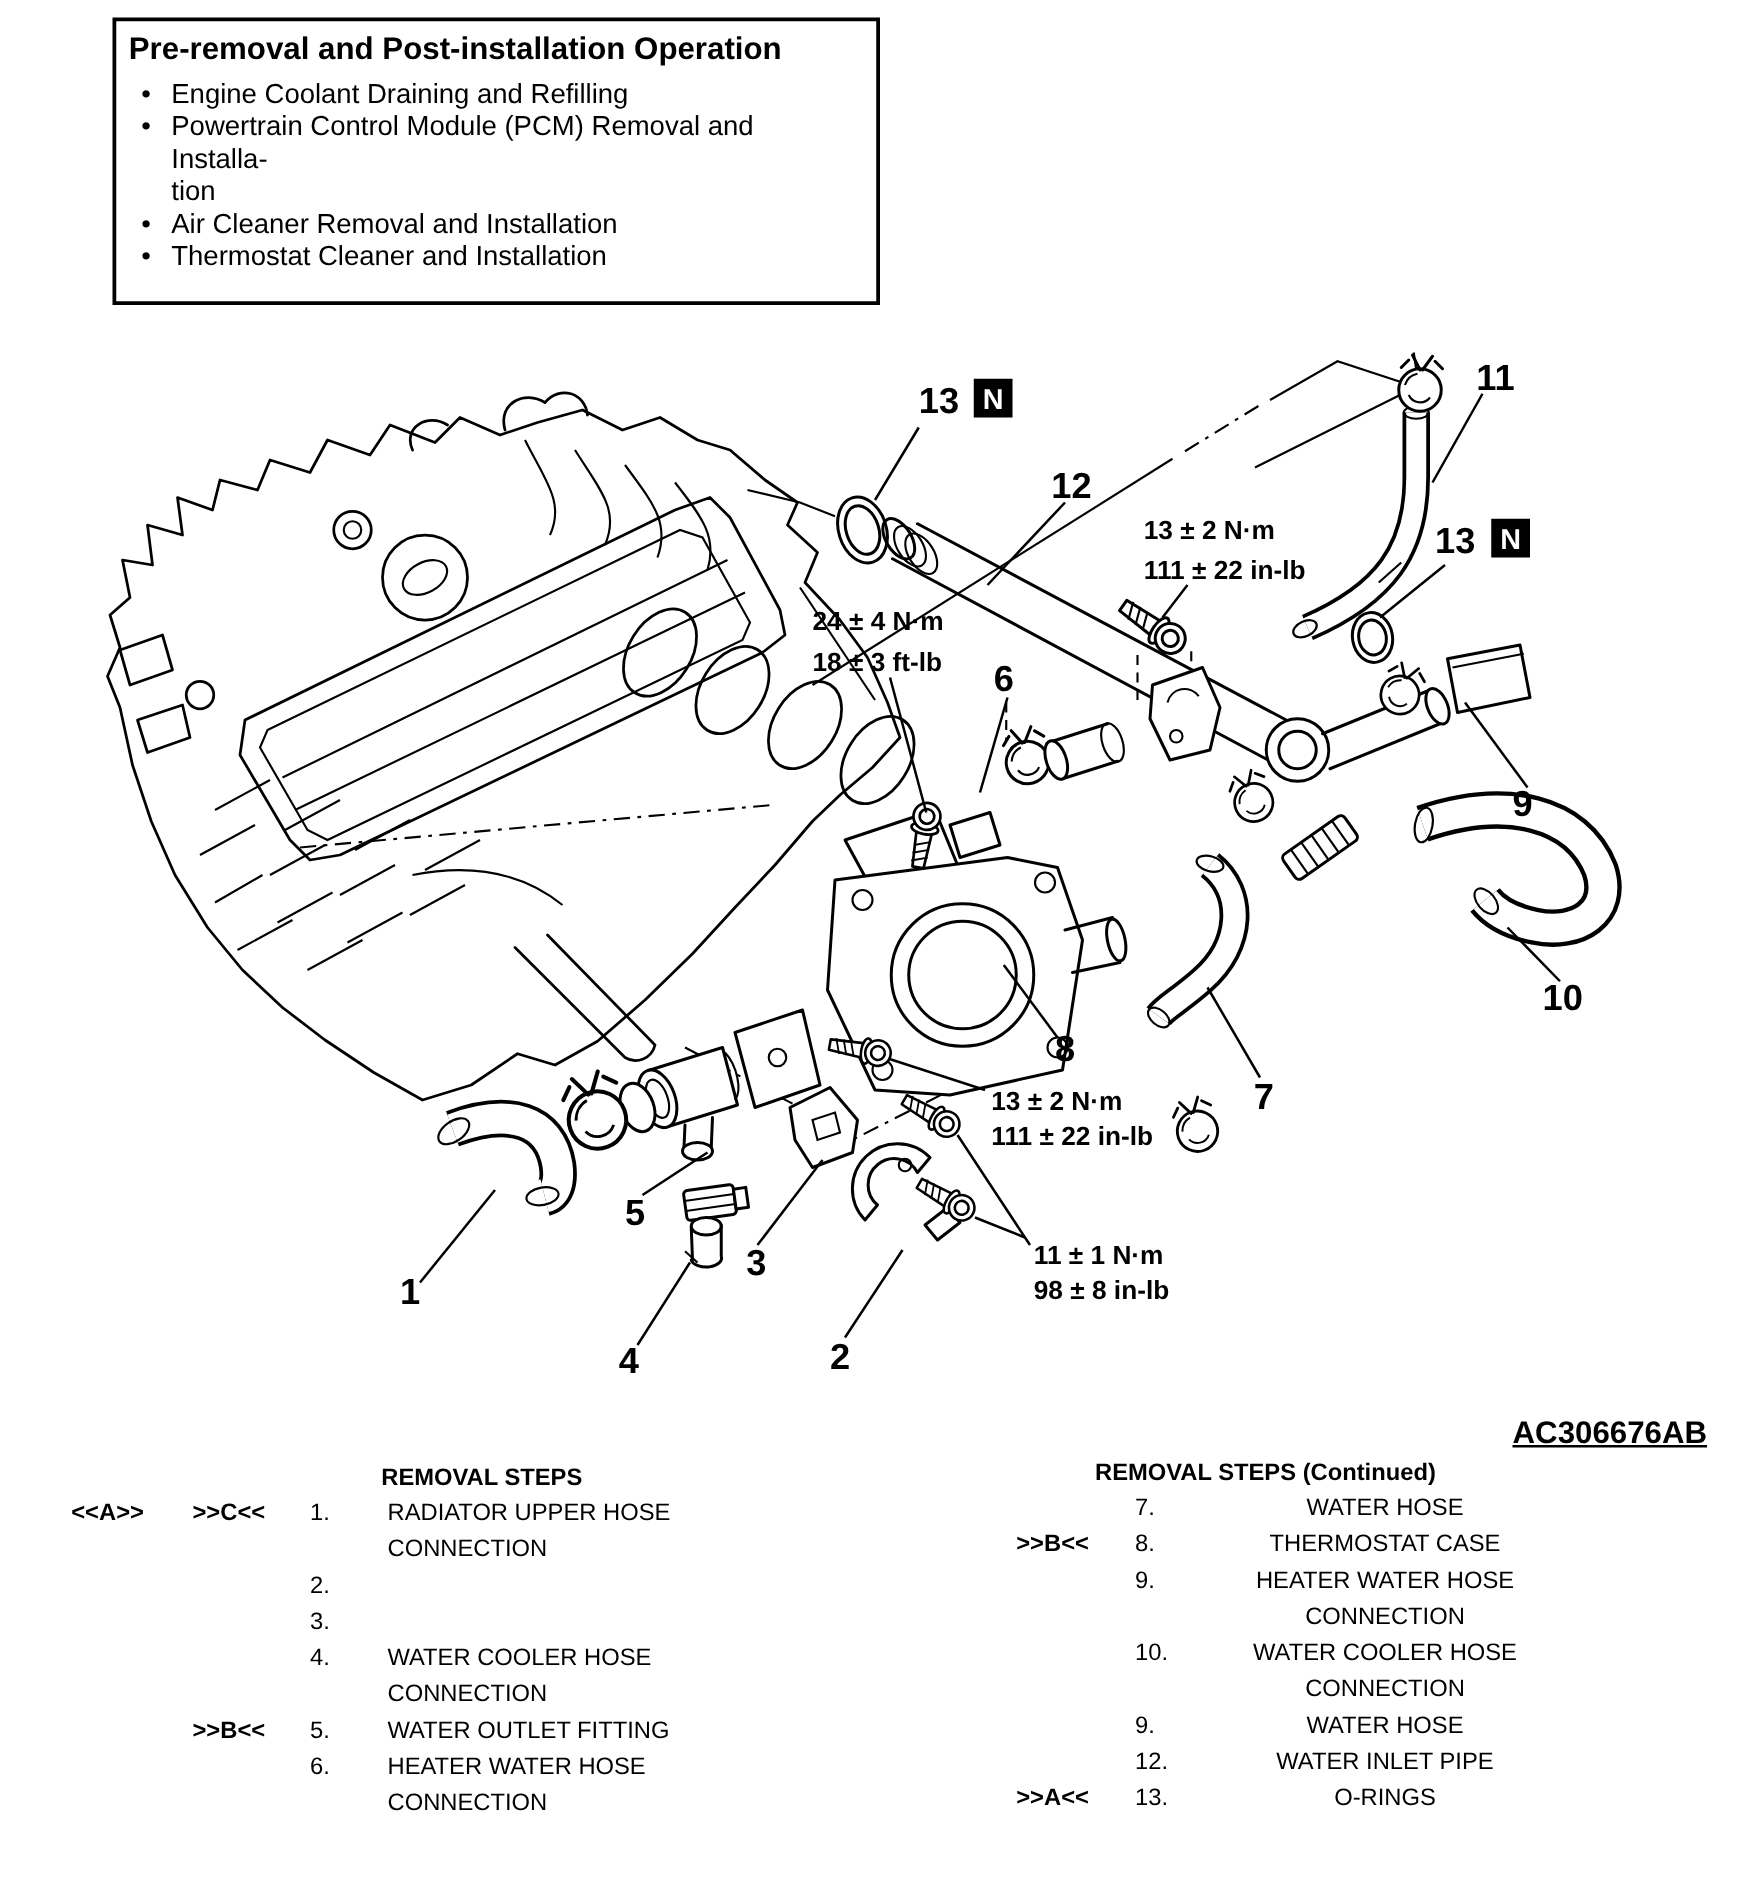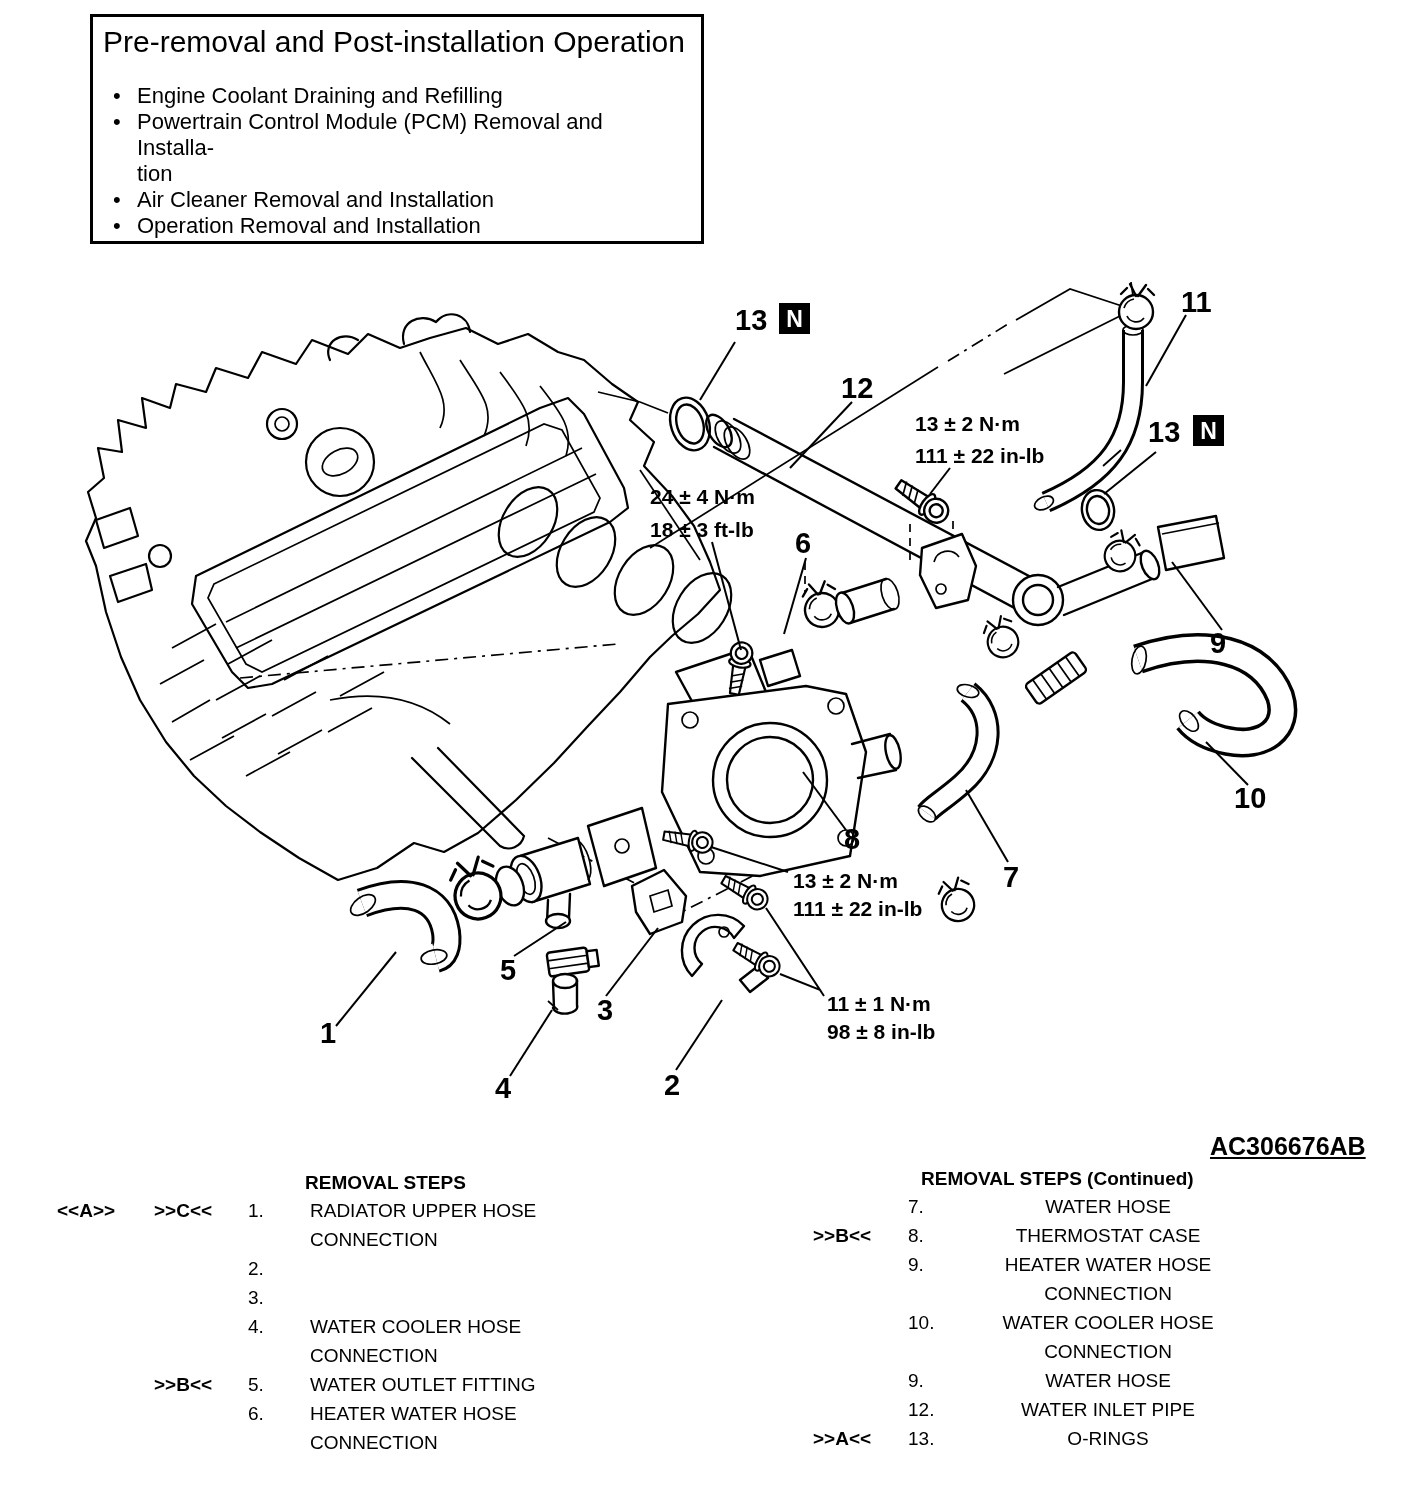--- a/index.html
+++ b/index.html
@@ -5,21 +5,21 @@
   html,body{margin:0;padding:0;background:#fff;}
   .page{
     position:relative;width:1408px;height:1504px;background:#ffffff;
     font-family:"Liberation Sans",sans-serif;color:#000;overflow:hidden;
   }
   
   .prebox{
     position:absolute;left:90px;top:14px;width:608px;height:224px;
     border:3px solid #000;background:#fff;
   }
-  .prebox-title{font-size:30px;font-weight:normal;margin:8px 0 24px 10px;letter-spacing:0;}
+  .prebox-title{font-size:25px;font-weight:bold;margin:8px 0 8px 10px;letter-spacing:0;}
   .b-row{display:flex;margin-left:20px;line-height:26px;}
   .b-dot{width:24px;font-size:22px;}
   .b-text{font-size:22px;width:540px;}
   
   .fig{position:absolute;left:0;top:255px;width:1408px;height:905px;}
   .fig-code{position:absolute;left:1210px;top:1132px;font-size:25px;font-weight:bold;text-decoration:underline;}
   svg .ln{stroke:#000;stroke-width:2.2;fill:none;stroke-linecap:round;stroke-linejoin:round;}
   svg .pt{stroke:#000;stroke-width:2.4;fill:none;stroke-linecap:round;stroke-linejoin:round;}
   svg .w{fill:#fff;}
   svg .ld{stroke:#000;stroke-width:2;fill:none;}
@@ -30,21 +30,21 @@
   svg .tube-i{stroke:#fff;fill:none;stroke-linecap:butt;}
   svg text.callout{font-family:"Liberation Sans",sans-serif;font-size:29px;font-weight:bold;fill:#000;stroke:none;}
   svg text.tq{font-family:"Liberation Sans",sans-serif;font-size:21px;font-weight:bold;fill:#000;stroke:none;}
   svg text.badge-n{font-family:"Liberation Sans",sans-serif;font-size:23px;font-weight:bold;fill:#fff;stroke:none;text-anchor:middle;}
   
   .steps{position:absolute;font-size:19px;line-height:29px;}
   .steps-left{left:57px;top:1170px;width:560px;}
   .steps-right{left:813px;top:1166px;width:480px;}
   .steps-title{font-weight:bold;line-height:26px;}
   .steps-left .steps-title{margin-left:248px;}
-  .steps-right .steps-title{margin-left:108px;}
+  .steps-right .steps-title{margin-left:63px;}
   .srow{display:flex;align-items:flex-start;}
   .mk{font-weight:bold;white-space:pre;}
   .steps-left .mk1{width:97px;}
   .steps-left .mk2{width:94px;}
   .steps-left .num{width:62px;}
   .steps-left .txt{width:300px;}
   .steps-right .mk1{width:95px;}
   .steps-right .num{width:45px;}
   .steps-right .txt{width:310px;text-align:center;}
 </style>
@@ -70,21 +70,21 @@
     </div>
     <div class="b-row">
       <span class="b-dot">•</span>
       <div class="b-text">
           <div>Air Cleaner Removal and Installation</div>
         </div>
     </div>
     <div class="b-row">
       <span class="b-dot">•</span>
       <div class="b-text">
-          <div>Operation Removal and Installation</div>
+          <div>Thermostat Cleaner and Installation</div>
         </div>
     </div>
   </div>
 
   <svg class="fig" viewBox="0 255 1408 905">
     <defs>
       <g id="bolt">
         <path class="pt w" d="M -36 -5 L -3 -7 L -3 7 L -36 5 Z"></path>
         <line class="thin" x1="-31" y1="-7" x2="-26" y2="7"></line>
         <line class="thin" x1="-24" y1="-7" x2="-19" y2="7"></line>

